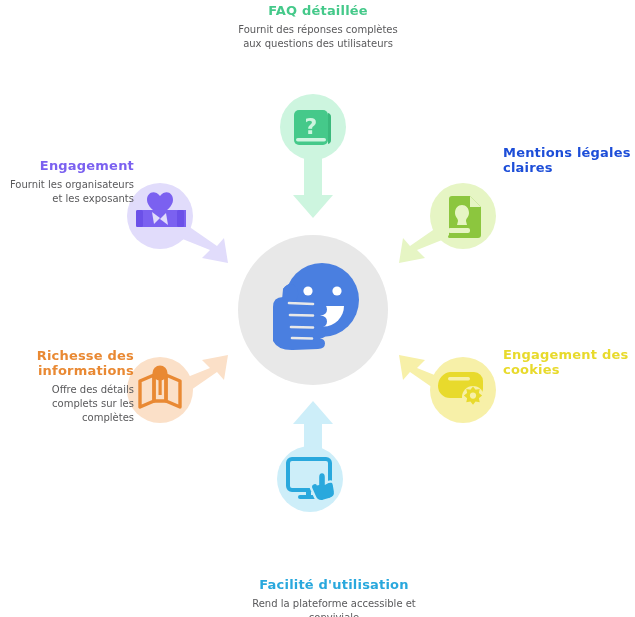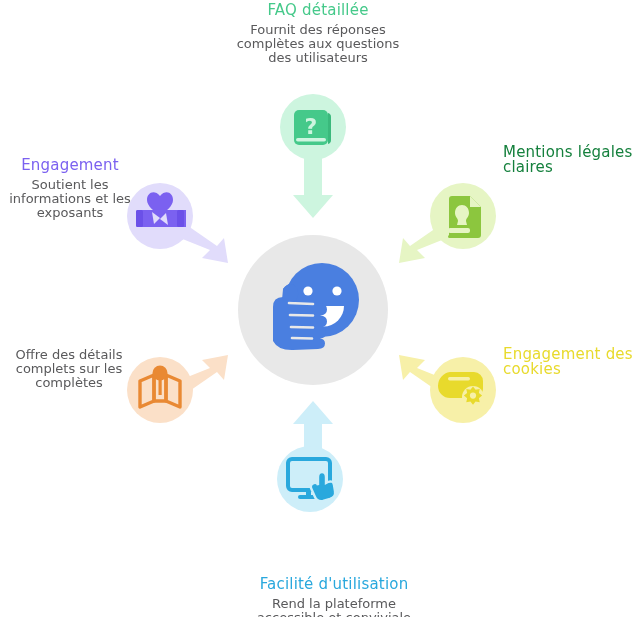--- a/index.html
+++ b/index.html
@@ -7,33 +7,33 @@
     width:635px;height:617px;
     background:#ffffff;
     font-family:"DejaVu Sans", sans-serif;
     overflow:hidden;
     position:relative;
   }
   #canvas{position:absolute;left:0;top:0;width:635px;height:617px;}
 
   .node-text{position:absolute;}
   .node-title{
-    font-weight:normal;
-    font-size:15px;
+    font-weight:bold;
+    font-size:13px;
     line-height:15px;
     letter-spacing:0.2px;
     margin:0 0 5px 0;
   }
   .node-desc{
-    font-size:13px;
+    font-size:10px;
     line-height:14px;
     color:#59595b;
     margin:0;
   }
-  .align-right{text-align:center;}
+  .align-right{text-align:right;}
   .align-left{text-align:left;}
   .align-center{text-align:center;}
 
   
   #txt-faq      {left:228px;top:3px;  width:180px;}
   #txt-engage   {left:6px;  top:158px;width:128px;}
   #txt-mentions {left:503px;top:145px;width:130px;}
   #txt-richesse {left:4px;  top:348px;width:130px;}
   #txt-cookies  {left:503px;top:347px;width:130px;}
   #txt-facilite {left:244px;top:531px;width:180px;margin-top:46px;}
@@ -163,28 +163,29 @@
     </g>
   </svg>
 
   <div class="node-text align-center" id="txt-faq">
     <div class="node-title" style="color:#45c98a">FAQ détaillée</div>
     <div class="node-desc">Fournit des réponses complètes aux questions des utilisateurs</div>
   </div>
 
   <div class="node-text align-right" id="txt-engage">
     <div class="node-title" style="color:#7b61f0">Engagement</div>
-    <div class="node-desc">Soutient les informations et les exposants</div>
+    <div class="node-desc">Fournit les organisateurs et les exposants</div>
   </div>
 
   <div class="node-text align-left" id="txt-mentions">
-    <div class="node-title" style="color:#15803d">Mentions légales claires</div>
+    <div class="node-title" style="color:#1d4ed8">Mentions légales claires</div>
   </div>
 
   <div class="node-text align-right" id="txt-richesse">
+    <div class="node-title" style="color:#e98933">Richesse des informations</div>
     <div class="node-desc">Offre des détails complets sur les complètes</div>
   </div>
 
   <div class="node-text align-left" id="txt-cookies">
     <div class="node-title" style="color:#e8da2c">Engagement des cookies</div>
   </div>
 
   <div class="node-text align-center" id="txt-facilite">
     <div class="node-title" style="color:#29a8dd">Facilité d'utilisation</div>
     <div class="node-desc">Rend la plateforme accessible et conviviale</div>

